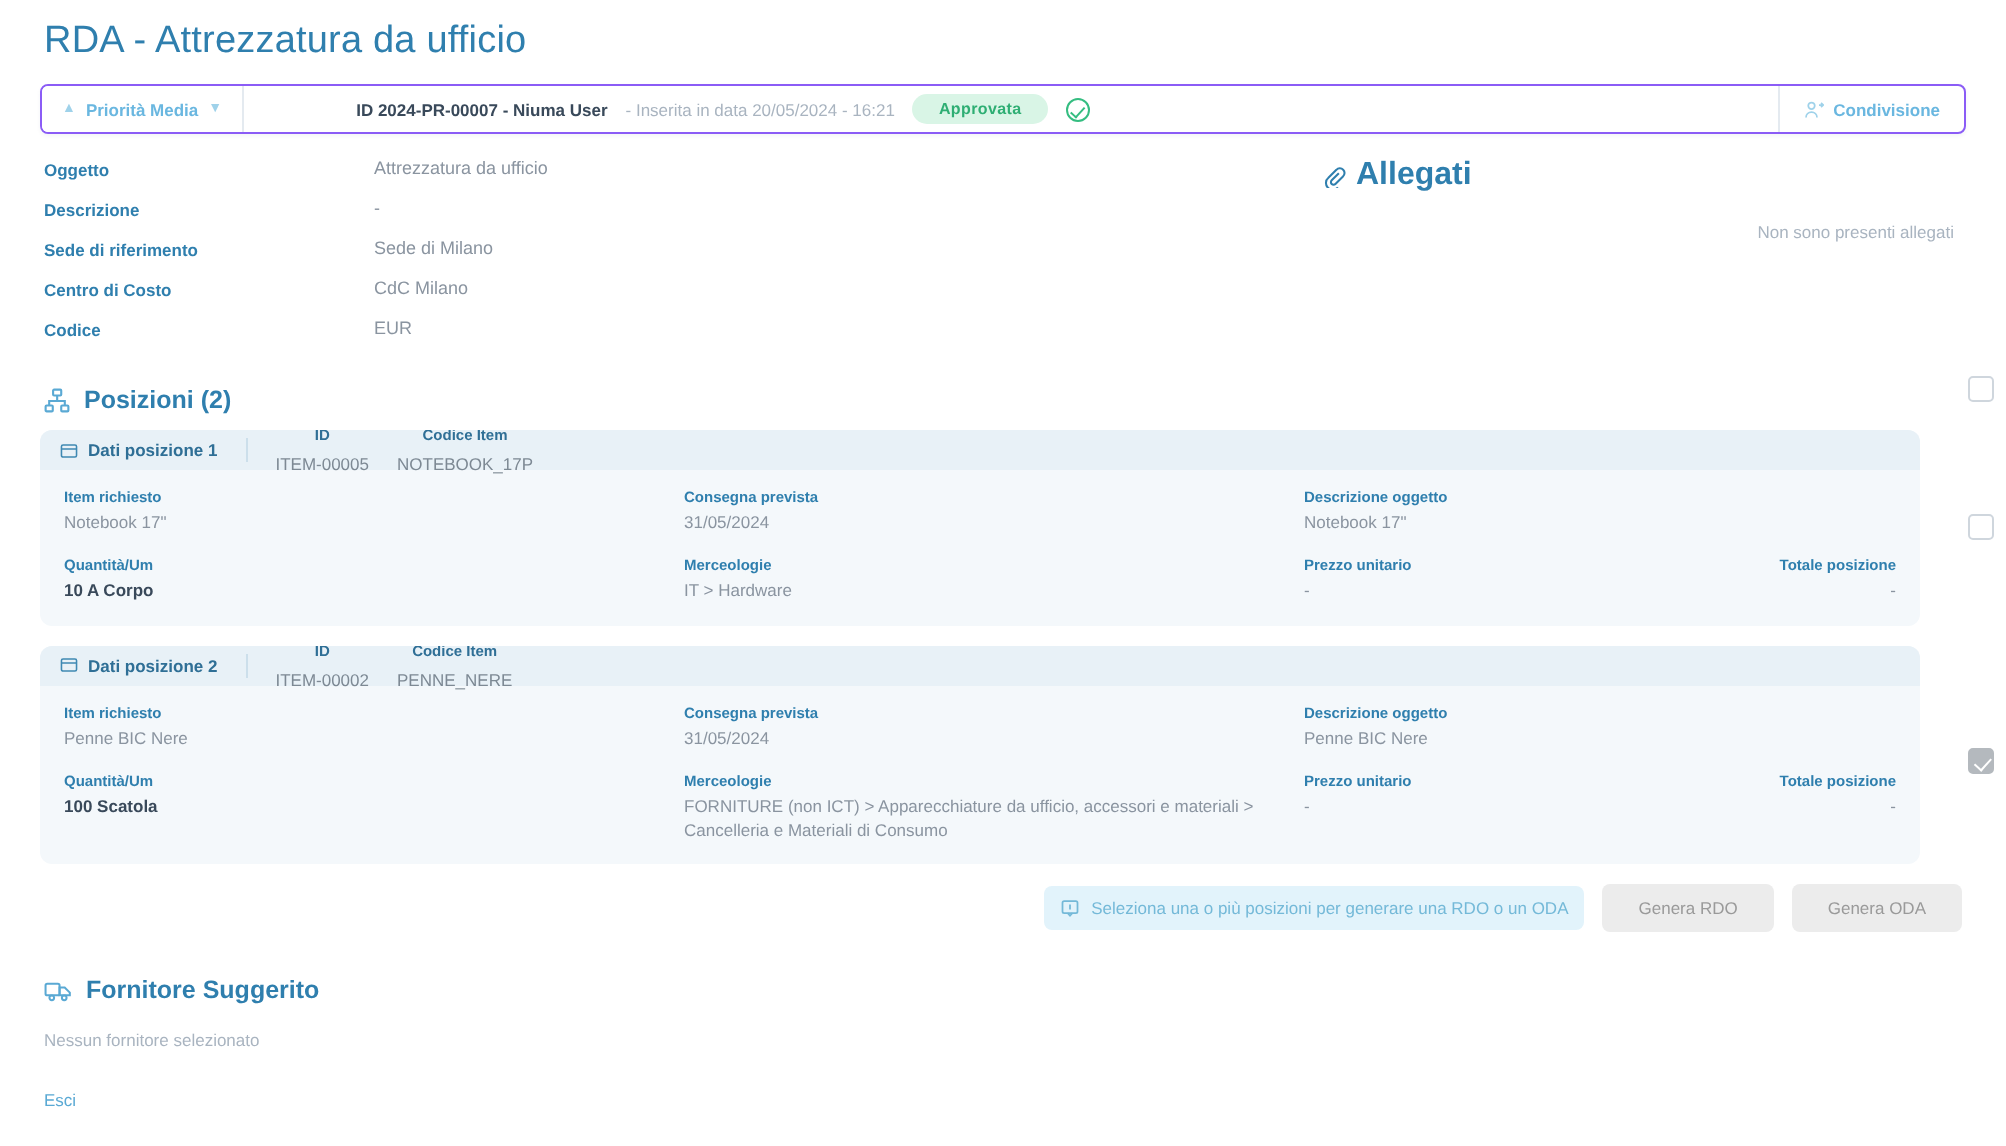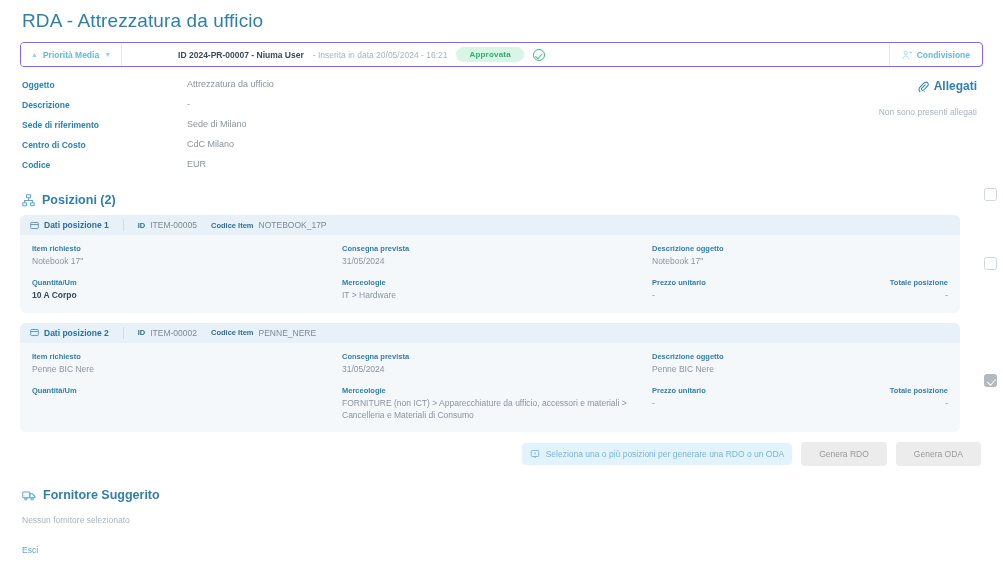--- a/index.html
+++ b/index.html
@@ -108,26 +108,26 @@
     padding-top: 1px;
   }
   .field-value {
     font-size: 9px;
     color: #8a94a0;
     font-weight: 400;
   }
 
   .attachments { flex: 1; text-align: right; padding-right: 4px; }
   .attach-title {
-    font-size: 12px;
+    font-size: 16px;
     font-weight: 700;
     color: #2f7fae;
     display: flex;
     align-items: center;
-    justify-content: flex-end;
+    justify-content: flex-start;
     gap: 5px;
   }
   .attach-empty {
     margin-top: 14px;
     font-size: 8.5px;
     color: #a9b4c0;
   }
 
   
   .section-head {
@@ -161,21 +161,21 @@
   .pos-head-title {
     display: flex;
     align-items: center;
     gap: 5px;
     font-weight: 700;
     color: #2f6f96;
     padding-right: 14px;
     border-right: 1px solid #ccdfeb;
     height: 12px;
   }
-  .pos-head-pair { display: flex; align-items: center; gap: 5px; padding-left: 14px; }
+  .pos-head-pair { display: flex; align-items: center; gap: 5px; padding-left: 14px; flex-direction: column; }
   .pos-head-key { font-weight: 700; color: #2f6f96; font-size: 7.5px; }
   .pos-head-val { color: #7d8994; font-size: 8.5px; }
 
   .pos-body { padding: 9px 12px 11px 12px; }
   .pos-grid { display: flex; }
   .pos-col { }
   .col-a { width: 310px; }
   .col-b { width: 310px; }
   .col-c { flex: 1; display: flex; }
   .col-c-left { flex: 1; }
@@ -445,20 +445,21 @@
           <div class="pos-col col-c">
             <div class="col-c-left">
               <div class="pos-label">Descrizione oggetto</div>
               <div class="pos-val">Penne BIC Nere</div>
             </div>
           </div>
         </div>
         <div class="pos-grid pos-row-2">
           <div class="pos-col col-a">
             <div class="pos-label">Quantità/Um</div>
+            <div class="pos-val bold">100 Scatola</div>
           </div>
           <div class="pos-col col-b">
             <div class="pos-label">Merceologie</div>
             <div class="pos-val">FORNITURE (non ICT) &gt; Apparecchiature da ufficio, accessori e materiali &gt; Cancelleria e Materiali di Consumo</div>
           </div>
           <div class="pos-col col-c">
             <div class="col-c-left">
               <div class="pos-label">Prezzo unitario</div>
               <div class="pos-val">-</div>
             </div>

